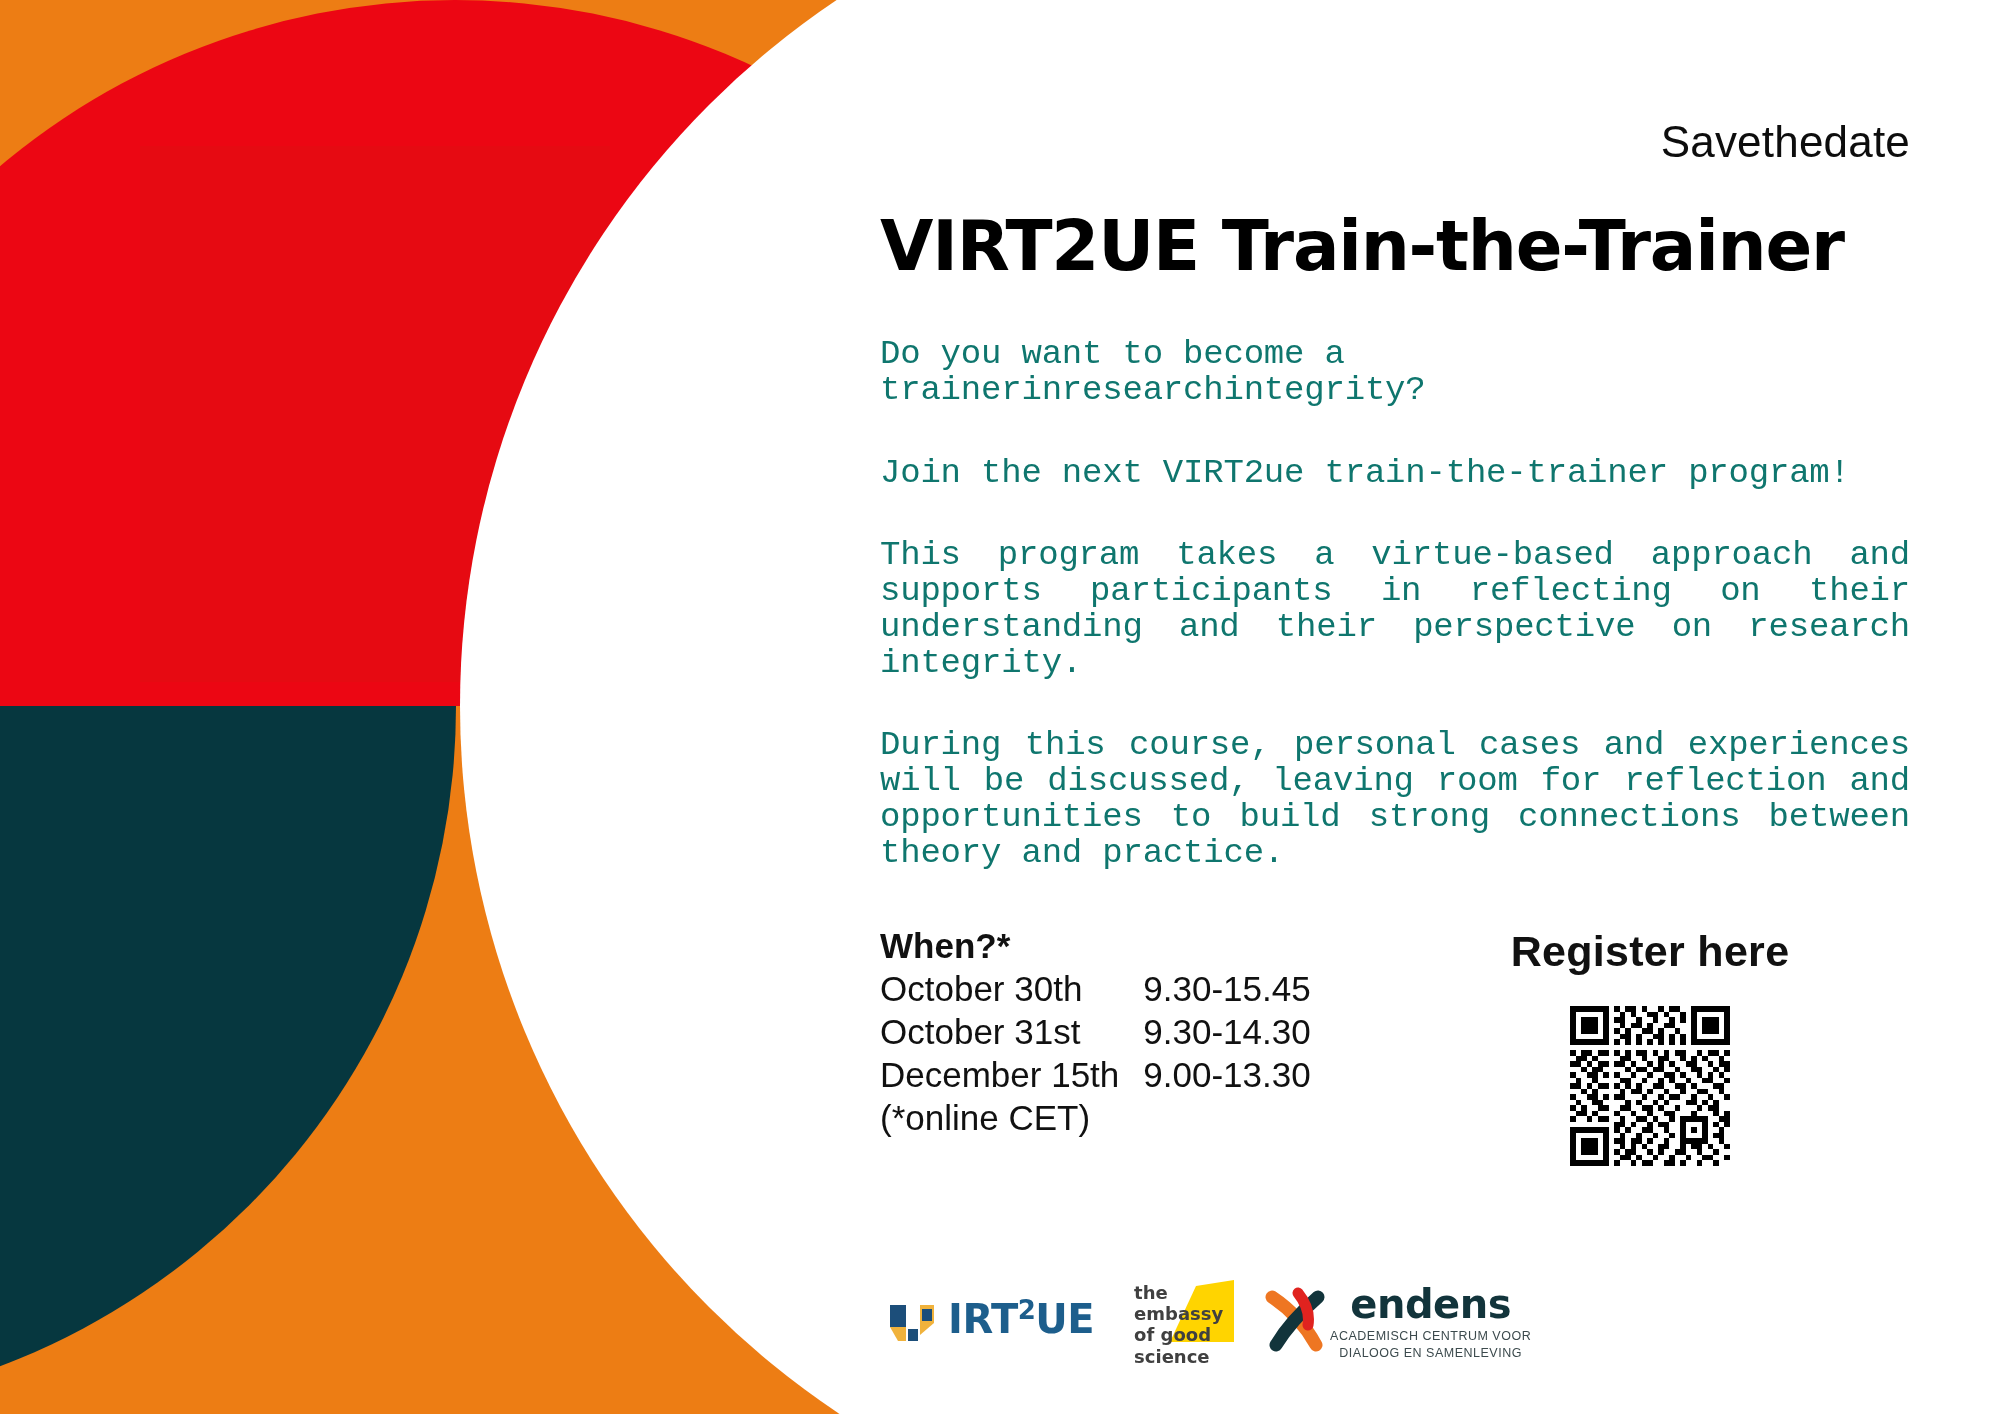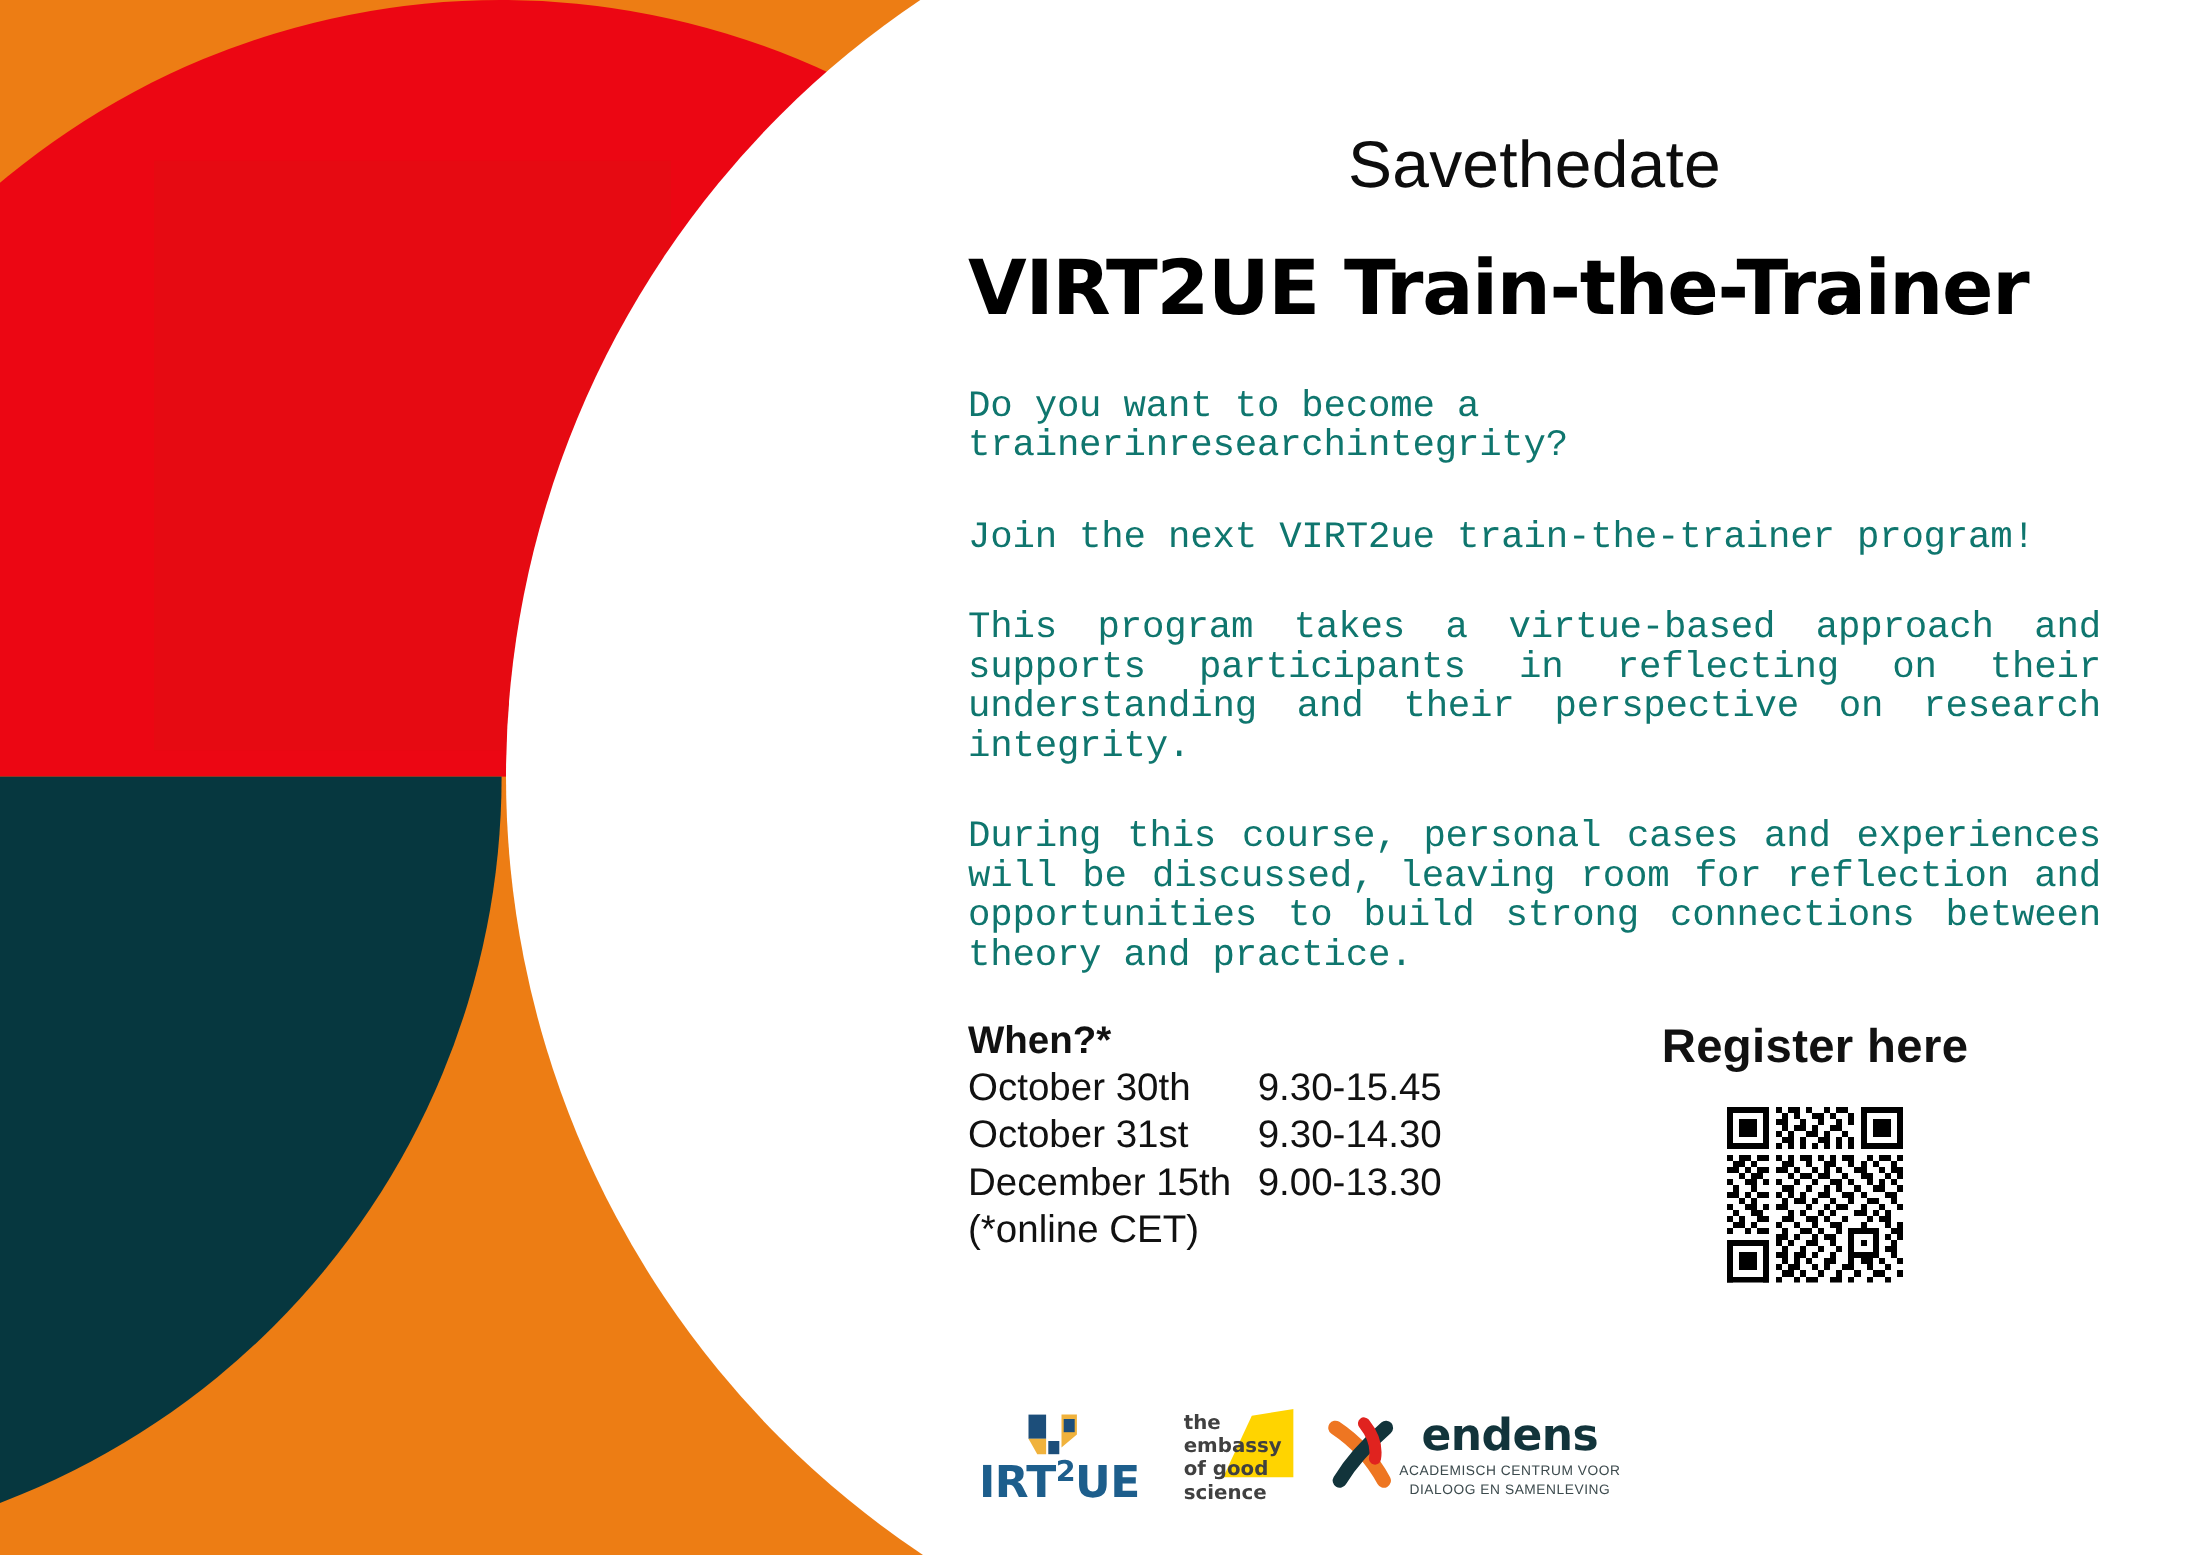--- a/index.html
+++ b/index.html
@@ -38,23 +38,23 @@
   
   .content {
     position: absolute;
     left: 880px;
     top: 0;
     width: 1030px;
     height: 1414px;
   }
 
   .kicker {
-    text-align: center;
+    text-align: right;
     font-family: "Liberation Sans", sans-serif;
-    font-size: 60px;
+    font-size: 44px;
     font-weight: 400;
     color: #0d0d0d;
     letter-spacing: 0.2px;
     margin: 0;
     padding-top: 120px;
     line-height: 1;
   }
 
   .headline {
     font-family: "DejaVu Sans", sans-serif;
@@ -160,22 +160,21 @@
     top: 1280px;
     width: 1030px;
     display: flex;
     flex-direction: row;
     align-items: center;
     justify-content: flex-start;
     padding-left: 8px;
   }
   .logo-virt2ue {
     display: flex;
-    flex-direction: column;
-    align-items: center;
+    flex-direction: row;
   }
   .logo-virt2ue .mark { width: 58px; height: 48px; display:block; }
   .logo-virt2ue .wordmark {
     font-family: "DejaVu Sans", sans-serif;
     font-weight: bold;
     font-size: 40px;
     color: #1D5E8C;
     letter-spacing: -0.5px;
     line-height: 1;
     margin-left: 2px;

